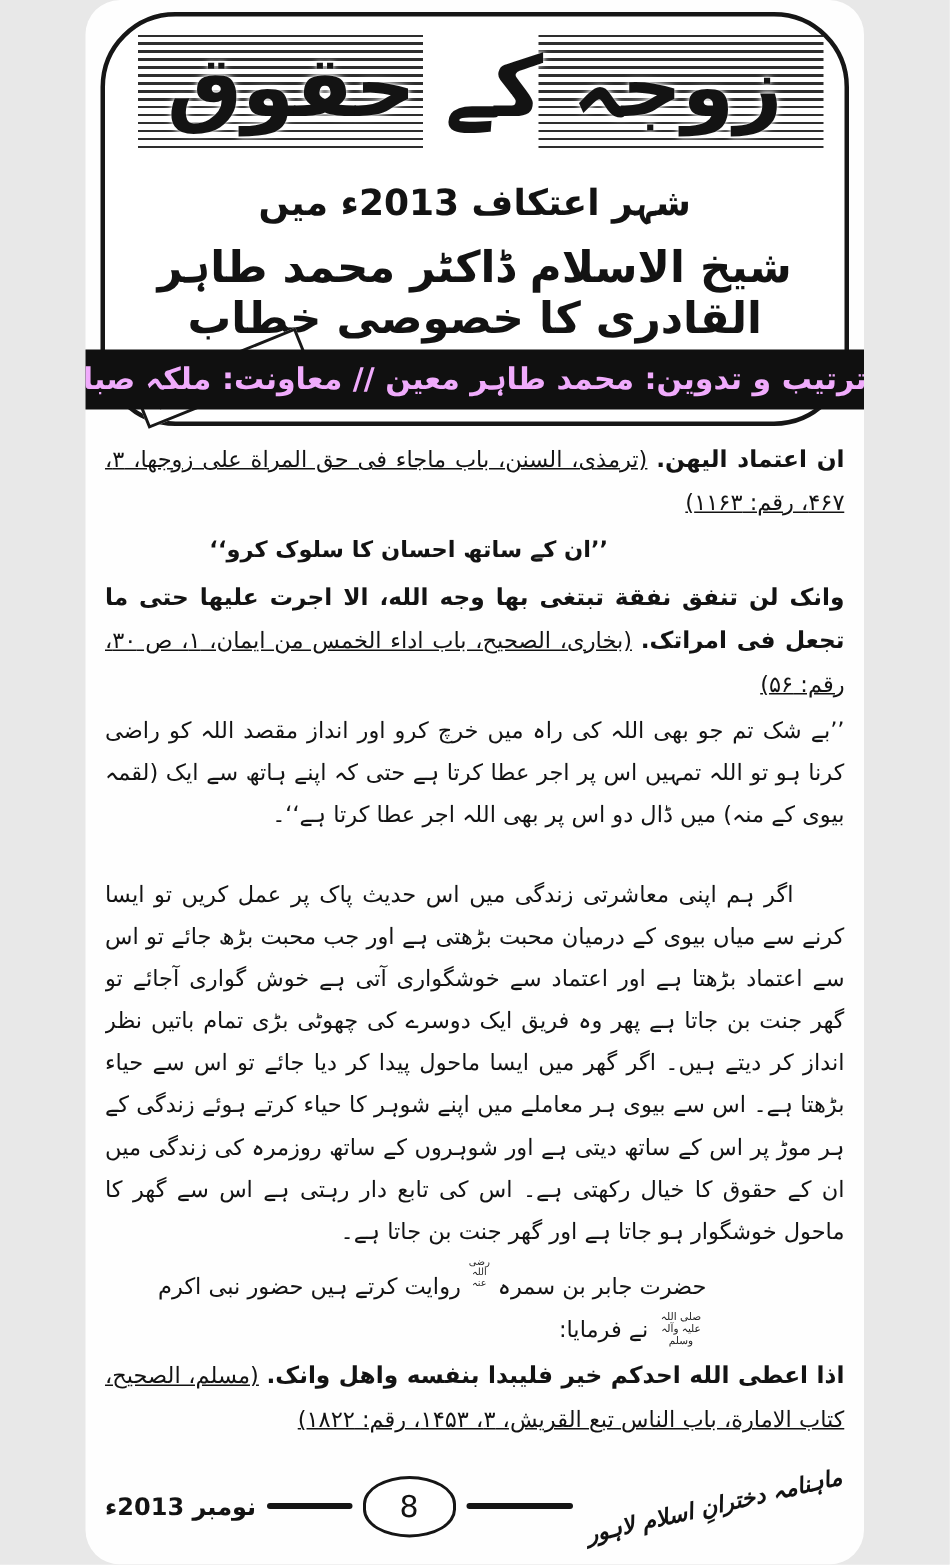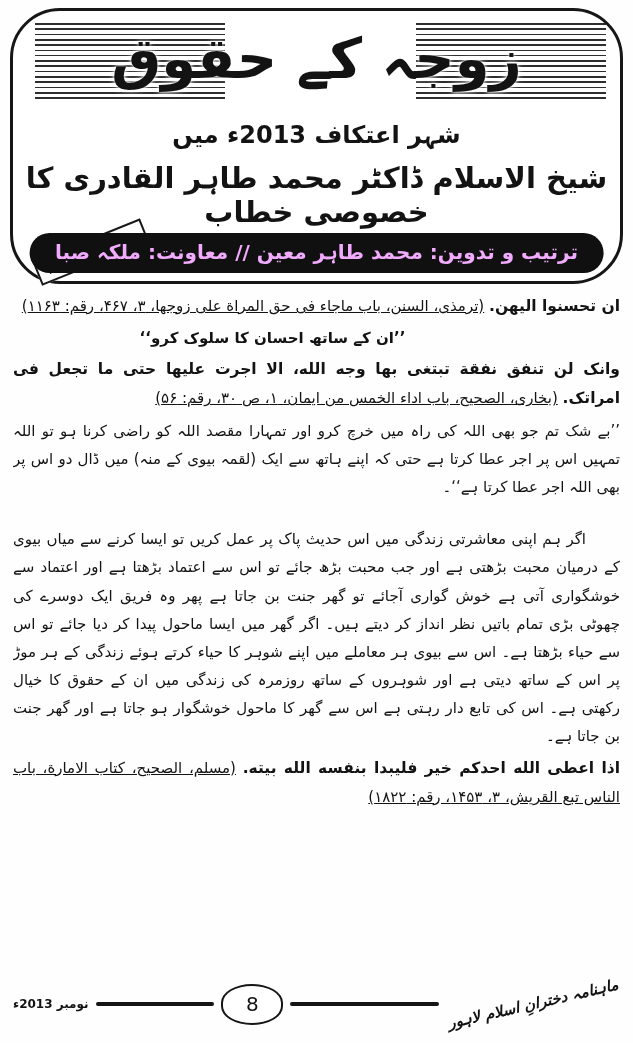--- a/index.html
+++ b/index.html
@@ -1,20 +1,21 @@
 <!DOCTYPE html>
 <html lang="ur" dir="rtl"><head>
 <meta charset="utf-8">
 <style>
   html,body{margin:0;padding:0;background:#e8e8e8;}
   .page{
-    position:relative; width:633px; height:1043px; margin:0 auto;
+    position:relative; width:519px; height:1043px; margin:0 auto;
     background:#fefefe; color:#131313; overflow:hidden;
     font-family:"DejaVu Sans","Liberation Sans",sans-serif;
     direction:rtl;
+    border-radius:23px;
   }
   
   .header-box{
     position:absolute; top:8px; left:10px; right:10px; height:270px;
     border:3.5px solid #161616; border-radius:50px; background:#fff;
   }
   .rules{
     position:absolute; top:12px; height:76px; width:190px;
     background:repeating-linear-gradient(to bottom,#1c1c1c 0px,#1c1c1c 1.6px,transparent 1.6px,transparent 5.3px);
     opacity:.92;
@@ -71,60 +72,67 @@
     transform:rotate(-13deg); transform-origin:center;
     font-size:15px; font-style:italic; white-space:nowrap; font-weight:bold;
   }
   .fline{flex:1; height:4px; background:#151515; border-radius:2px;}
   .fline.short{flex:.8;}
   .page-oval{
     width:58px; height:37px; border:2.6px solid #161616; border-radius:55% 55% 55% 55% / 50% 50% 50% 50%;
     display:flex; align-items:center; justify-content:center;
     font-size:20px; background:#fff; flex:0 0 auto;
   }
-  .issue-date{font-size:12px; font-weight:bold; white-space:nowrap;}
+  .issue-date{font-size:16px; font-weight:bold; white-space:nowrap;}
 </style>
 </head>
 <body>
 
 <div class="page">
 
   <div class="header-box">
     <div class="rules pos-right"></div>
     <div class="rules pos-left"></div>
     <div class="main-title">زوجہ کے حقوق</div>
     <div class="subtitle-event">شہر اعتکاف 2013ء میں</div>
     <div class="subtitle-speaker">شیخ الاسلام ڈاکٹر محمد طاہر القادری کا خصوصی خطاب</div>
     <div class="stamp">دوسری قسط</div>
     <div class="credits">ترتیب و تدوین: محمد طاہر معین // معاونت: ملکہ صبا</div>
   </div>
 
   <div class="body-text">
 
 
     <p class="hadith">
-      <span class="arabic">ان تحسنوا الیهن.</span>
+      <span class="arabic">ان اعتماد الیهن.</span>
       <span class="cite">(ترمذی، السنن، باب ماجاء فی حق المراة علی زوجها، ۳، ۴۶۷، رقم: ۱۱۶۳)</span>
     </p>
 
     <p class="quote-line">’’ان کے ساتھ احسان کا سلوک کرو‘‘</p>
 
 
     <p class="hadith">
       <span class="arabic">وانک لن تنفق نفقة تبتغی بها وجه الله، الا اجرت علیها حتی ما تجعل فی امراتک.</span>
       <span class="cite">(بخاری، الصحیح، باب اداء الخمس من ایمان، ۱، ص ۳۰، رقم: ۵۶)</span>
     </p>
 
-    <p class="para">’’بے شک تم جو بھی اللہ کی راہ میں خرچ کرو اور تمہارا مقصد اللہ کو راضی کرنا ہو تو اللہ تمہیں اس پر اجر عطا کرتا ہے حتی کہ اپنے ہاتھ سے ایک (لقمہ بیوی کے منہ) میں ڈال دو اس پر بھی اللہ اجر عطا کرتا ہے‘‘۔</p>
+    <p class="para">’’بے شک تم جو بھی اللہ کی راہ میں خرچ کرو اور انداز مقصد اللہ کو راضی کرنا ہو تو اللہ تمہیں اس پر اجر عطا کرتا ہے حتی کہ اپنے ہاتھ سے ایک (لقمہ بیوی کے منہ) میں ڈال دو اس پر بھی اللہ اجر عطا کرتا ہے‘‘۔</p>
 
     <p class="para indent">اگر ہم اپنی معاشرتی زندگی میں اس حدیث پاک پر عمل کریں تو ایسا کرنے سے میاں بیوی کے درمیان محبت بڑھتی ہے اور جب محبت بڑھ جائے تو اس سے اعتماد بڑھتا ہے اور اعتماد سے خوشگواری آتی ہے خوش گواری آجائے تو گھر جنت بن جاتا ہے پھر وہ فریق ایک دوسرے کی چھوٹی بڑی تمام باتیں نظر انداز کر دیتے ہیں۔ اگر گھر میں ایسا ماحول پیدا کر دیا جائے تو اس سے حیاء بڑھتا ہے۔ اس سے بیوی ہر معاملے میں اپنے شوہر کا حیاء کرتے ہوئے زندگی کے ہر موڑ پر اس کے ساتھ دیتی ہے اور شوہروں کے ساتھ روزمرہ کی زندگی میں ان کے حقوق کا خیال رکھتی ہے۔ اس کی تابع دار رہتی ہے اس سے گھر کا ماحول خوشگوار ہو جاتا ہے اور گھر جنت بن جاتا ہے۔</p>
 
+    <p class="intro">
+      <span>حضرت جابر بن سمرہ</span>
+      <span class="hon ra">رضی اللہ عنہ</span>
+      <span>روایت کرتے ہیں حضور نبی اکرم</span>
+      <span class="hon saw">صلی اللہ علیہ وآلہ وسلم</span>
+      <span>نے فرمایا:</span>
+    </p>
 
     <p class="hadith">
-      <span class="arabic">اذا اعطی الله احدکم خیر فلیبدا بنفسه الله بیته.</span>
+      <span class="arabic">اذا اعطی الله احدکم خیر فلیبدا بنفسه واهل وانک.</span>
       <span class="cite">(مسلم، الصحیح، کتاب الامارة، باب الناس تبع القریش، ۳، ۱۴۵۳، رقم: ۱۸۲۲)</span>
     </p>
 
   </div>
 
   <div class="footer">
     <div class="magazine-name">ماہنامہ دخترانِ اسلام لاہور</div>
     <div class="fline"></div>
     <div class="page-oval">8</div>
     <div class="fline short"></div>

